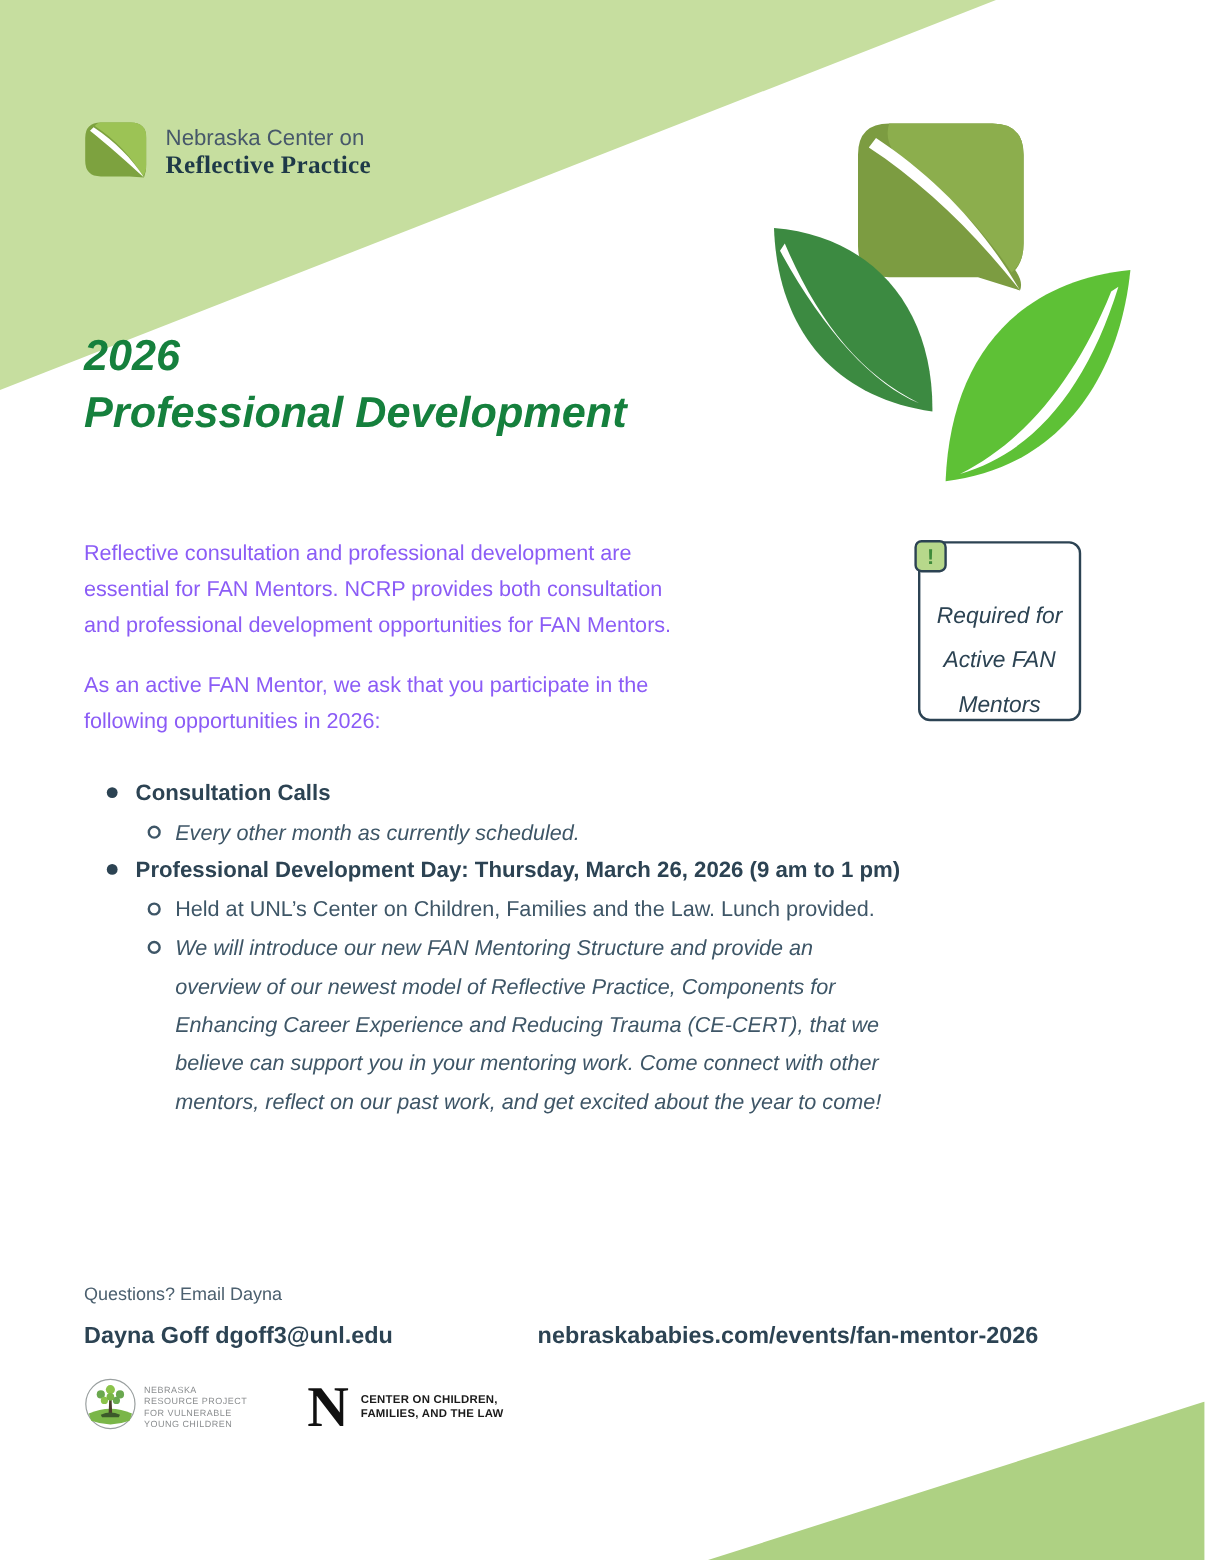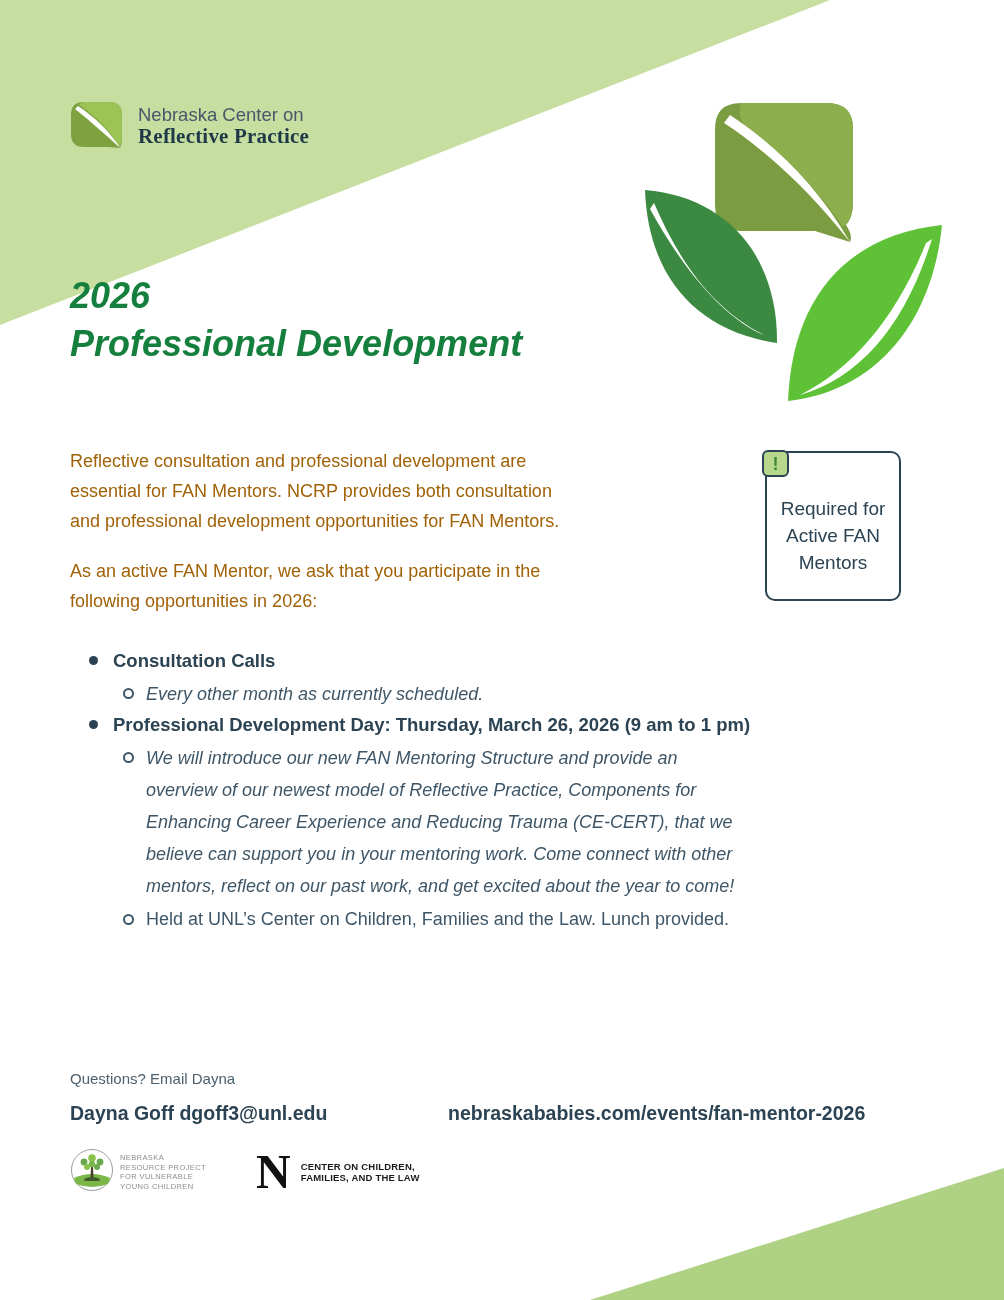--- a/index.html
+++ b/index.html
@@ -33,36 +33,36 @@
   .leaves { position:absolute; left:610px; top:85px; }
 
   
   .page-title {
     position:absolute; left:70px; top:272px; width:700px;
     font-size:36px; line-height:48px; font-weight:bold; color:#15803d;font-style:italic;
   }
 
   
   .intro-p { position:absolute; left:70px; width:660px;
-             font-size:18px; line-height:30px; color:#a16207; }
+             font-size:18px; line-height:30px; color:#8b5cf6; }
   .intro-p1 { top:446px; }
   .intro-p2 { top:556px; }
 
   
   .callout { position:absolute; left:765px; top:451px; width:132px; height:146px;
              background:#ffffff; border:2.5px solid #2c4353; border-radius:10px; }
   .callout-badge {
     position:absolute; left:-5px; top:-3px; width:23px; height:23px;
     background:#b7d88b; border:2.5px solid #2c4353; border-radius:6px;
     display:flex; align-items:center; justify-content:center;
   }
   .callout-badge span { font-weight:bold; font-size:18px; color:#3e8a3a; line-height:1; }
   .callout-text {
     margin-top:42px; text-align:center;
-    font-size:19px; line-height:27px; color:#2c4353;
+    font-size:19px; line-height:37px; font-style:italic; color:#2c4353;
   }
 
   
   .agenda { position:absolute; left:70px; top:646px; width:870px; }
   .agenda-item + .agenda-item { }
   .agenda-title { display:flex; font-size:18.5px; line-height:30px;
                   font-weight:bold; color:#2c4353; }
   .marker-disc { flex:none; width:9px; height:9px; border-radius:50%;
                  background:#2c4353; margin:10px 15px 0 19px; }
   .sub { display:flex; margin-left:53px; margin-top:2px;
@@ -161,31 +161,31 @@
         <span class="marker-circle"></span>
         <span class="preline">Every other month as currently scheduled.</span>
       </div>
     </div>
 
     <div class="agenda-item">
       <div class="agenda-title">
         <span class="marker-disc"></span>
         <span>Professional Development Day: Thursday, March 26, 2026 (9 am to 1 pm)</span>
       </div>
+      <div class="sub">
+        <span class="marker-circle"></span>
+        <span class="preline">Held at UNL’s Center on Children, Families and the Law. Lunch provided.</span>
+      </div>
       <div class="sub italic">
         <span class="marker-circle"></span>
         <span class="preline">We will introduce our new FAN Mentoring Structure and provide an
 overview of our newest model of Reflective Practice, Components for
 Enhancing Career Experience and Reducing Trauma (CE-CERT), that we
 believe can support you in your mentoring work. Come connect with other
 mentors, reflect on our past work, and get excited about the year to come!</span>
-      </div>
-      <div class="sub">
-        <span class="marker-circle"></span>
-        <span class="preline">Held at UNL’s Center on Children, Families and the Law. Lunch provided.</span>
       </div>
     </div>
 
   </div>
 
   <div class="footer-questions">Questions? Email Dayna</div>
   <div class="footer-contact">Dayna Goff dgoff3@unl.edu</div>
   <div class="footer-url">nebraskababies.com/events/fan-mentor-2026</div>
 
   <div class="partners">

